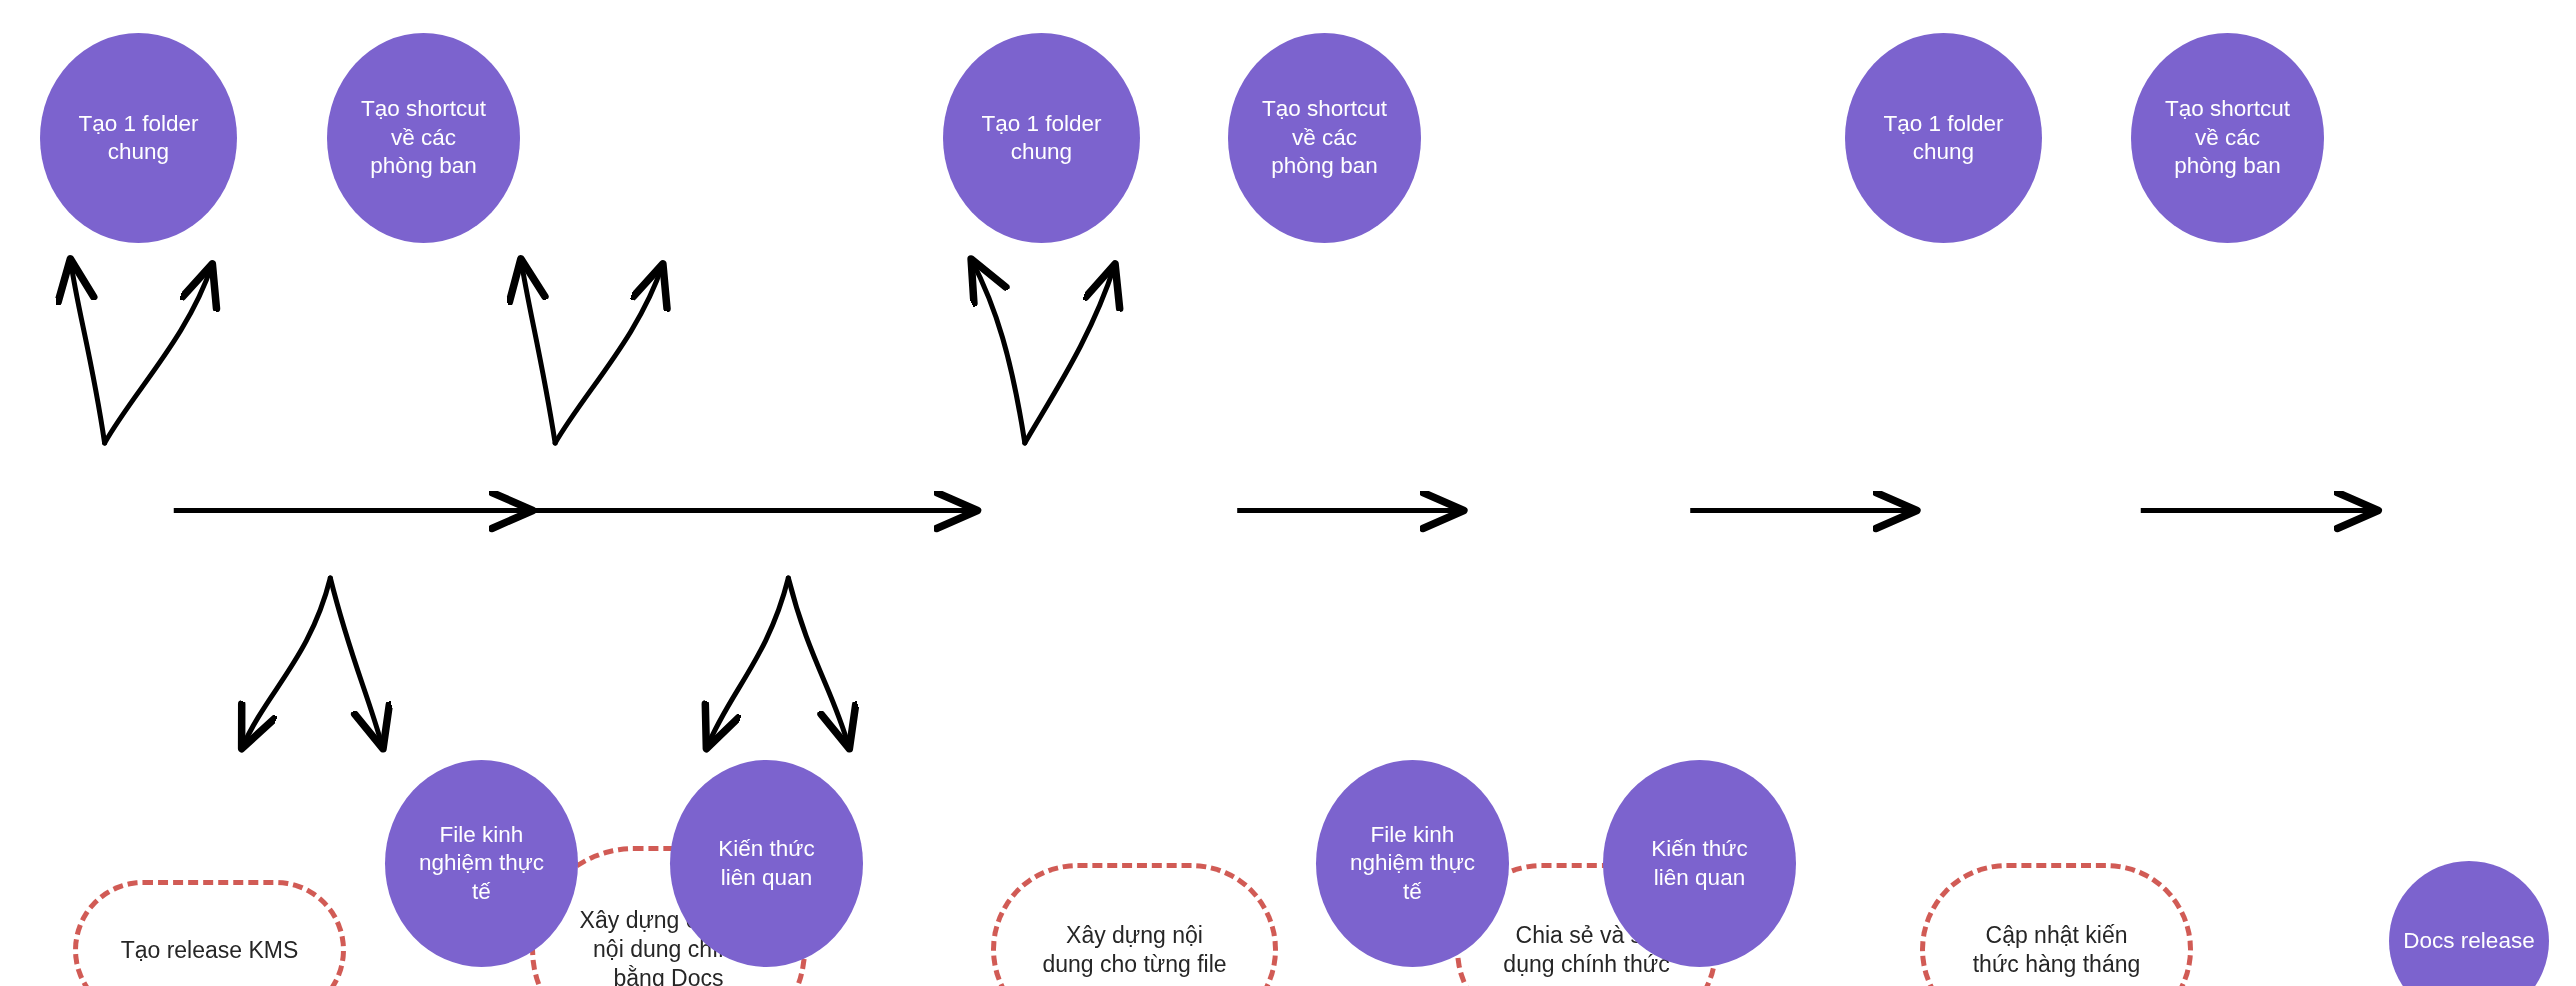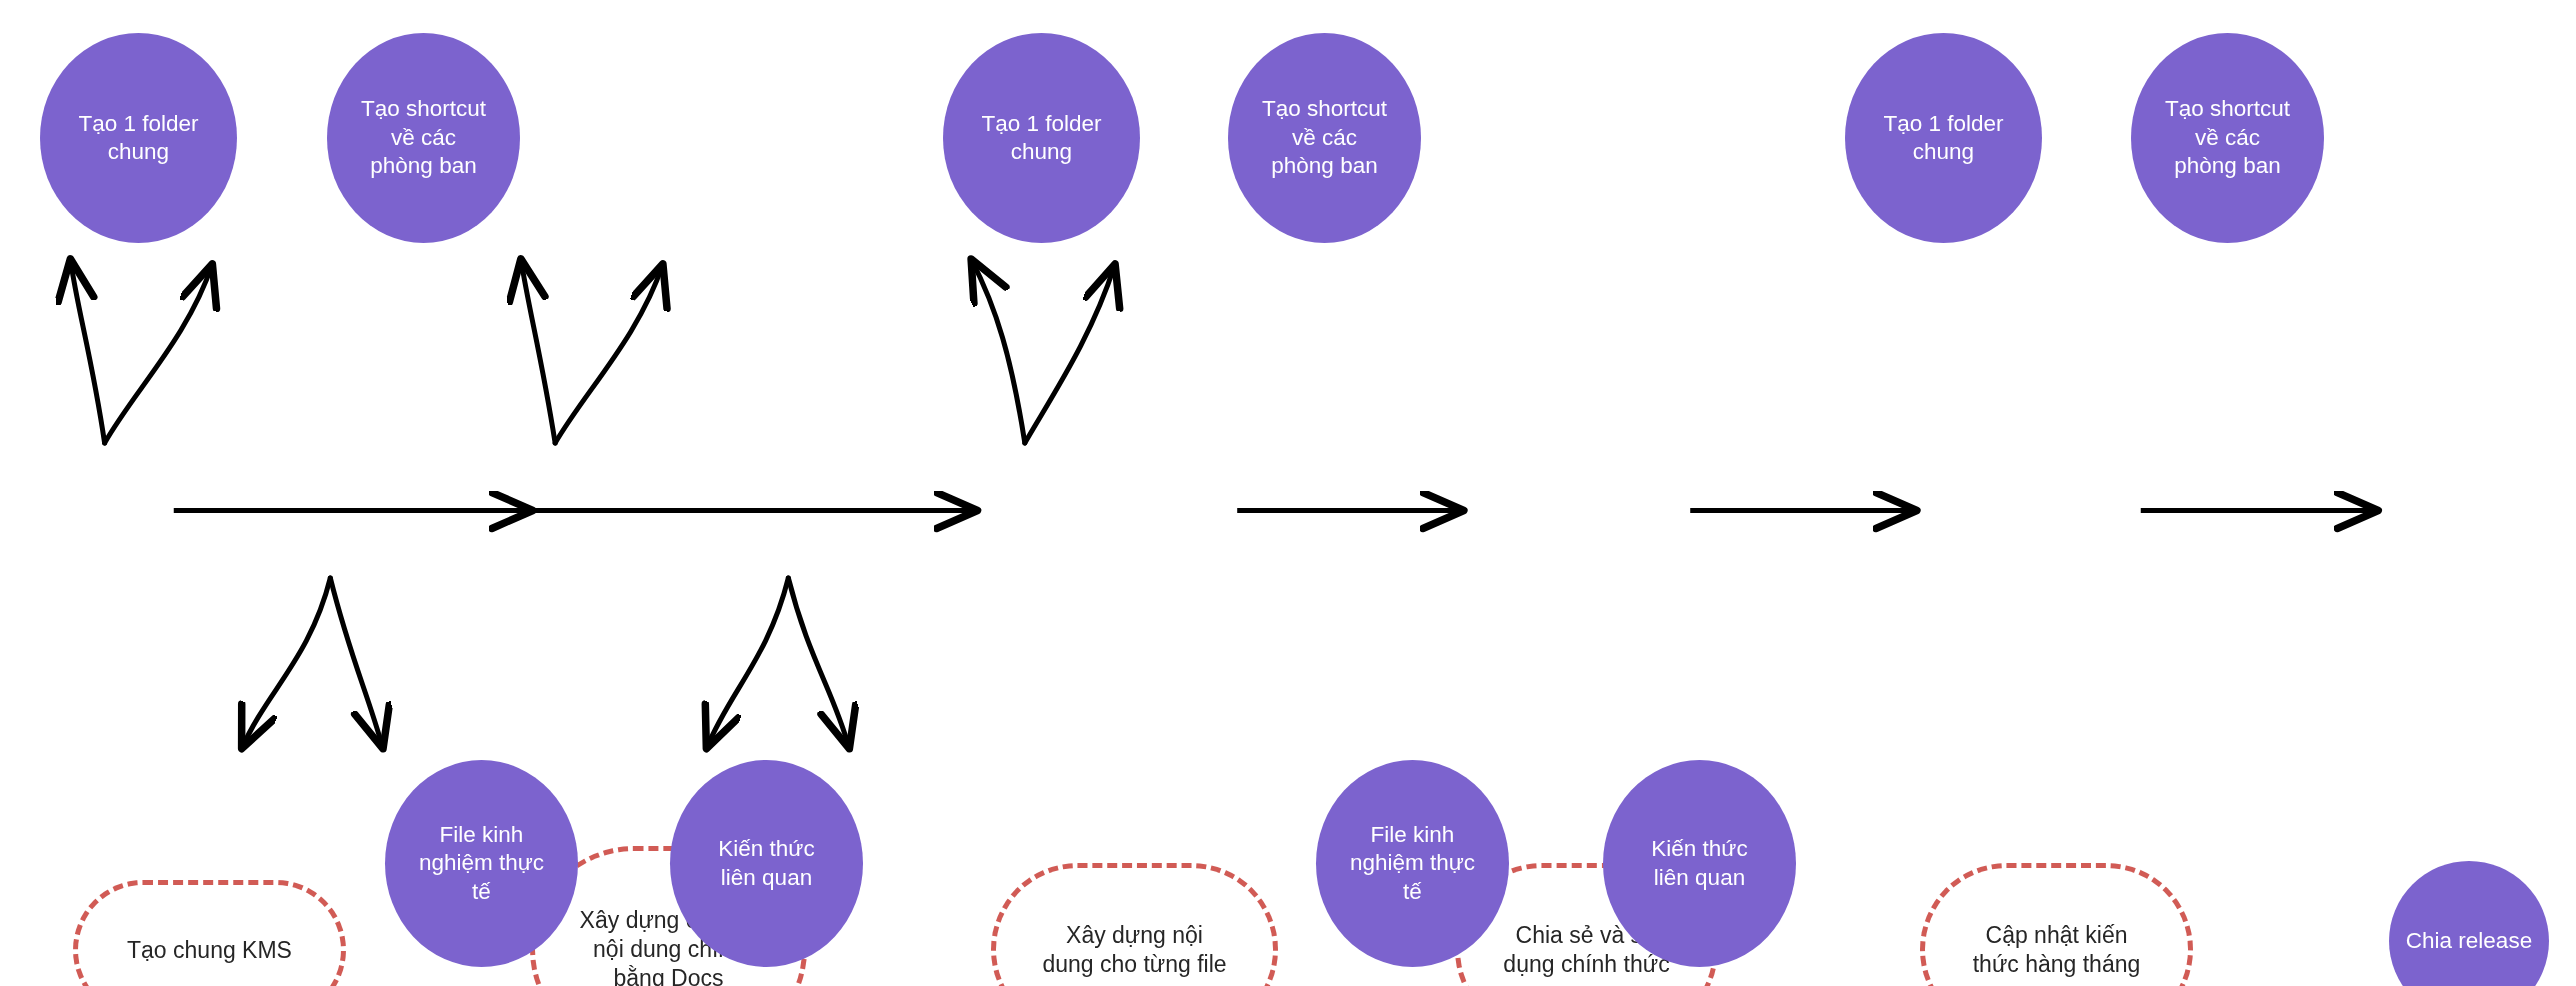--- a/index.html
+++ b/index.html
@@ -87,21 +87,21 @@
 
       <path d="M 946,694 C 922,790 876,830 848,898"></path>
       <path d="M 946,694 C 970,790 1000,830 1019,898"></path>
 
       <path d="M 1230,532 C 1214,430 1196,370 1166,312"></path>
       <path d="M 1230,532 C 1266,470 1310,405 1338,318"></path>
     </g>
   </svg>
 
   <div class="node node-stadium" style="left: 73px; top: 880px; width: 273px; height: 140px; font-size: 23px;">
-    <span class="node-label">Tạo chung KMS</span>
+    <span class="node-label">Tạo release KMS</span>
   </div>
 
   <div class="node node-stadium" style="left: 530px; top: 846px; width: 277px; height: 207px; font-size: 23px;">
     <span class="node-label">Xây dựng các file
 nội dung chính
 bằng Docs</span>
   </div>
 
   <div class="node node-stadium" style="left: 991px; top: 863px; width: 287px; height: 173px; font-size: 23px;">
     <span class="node-label">Xây dựng nội
@@ -112,21 +112,21 @@
     <span class="node-label">Chia sẻ và sử
 dụng chính thức</span>
   </div>
 
   <div class="node node-stadium" style="left: 1920px; top: 863px; width: 273px; height: 173px; font-size: 23px;">
     <span class="node-label">Cập nhật kiến
 thức hàng tháng</span>
   </div>
 
   <div class="node node-ellipse" style="left: 2389px; top: 861px; width: 160px; height: 160px; font-size: 22.5px;">
-    <span class="node-label">Chia release</span>
+    <span class="node-label">Docs release</span>
   </div>
 
   <div class="node node-ellipse" style="left: 40px; top: 33px; width: 197px; height: 210px; font-size: 22.5px;">
     <span class="node-label">Tạo 1 folder
 chung</span>
   </div>
 
   <div class="node node-ellipse" style="left: 327px; top: 33px; width: 193px; height: 210px; font-size: 22.5px;">
     <span class="node-label">Tạo shortcut
 về các

